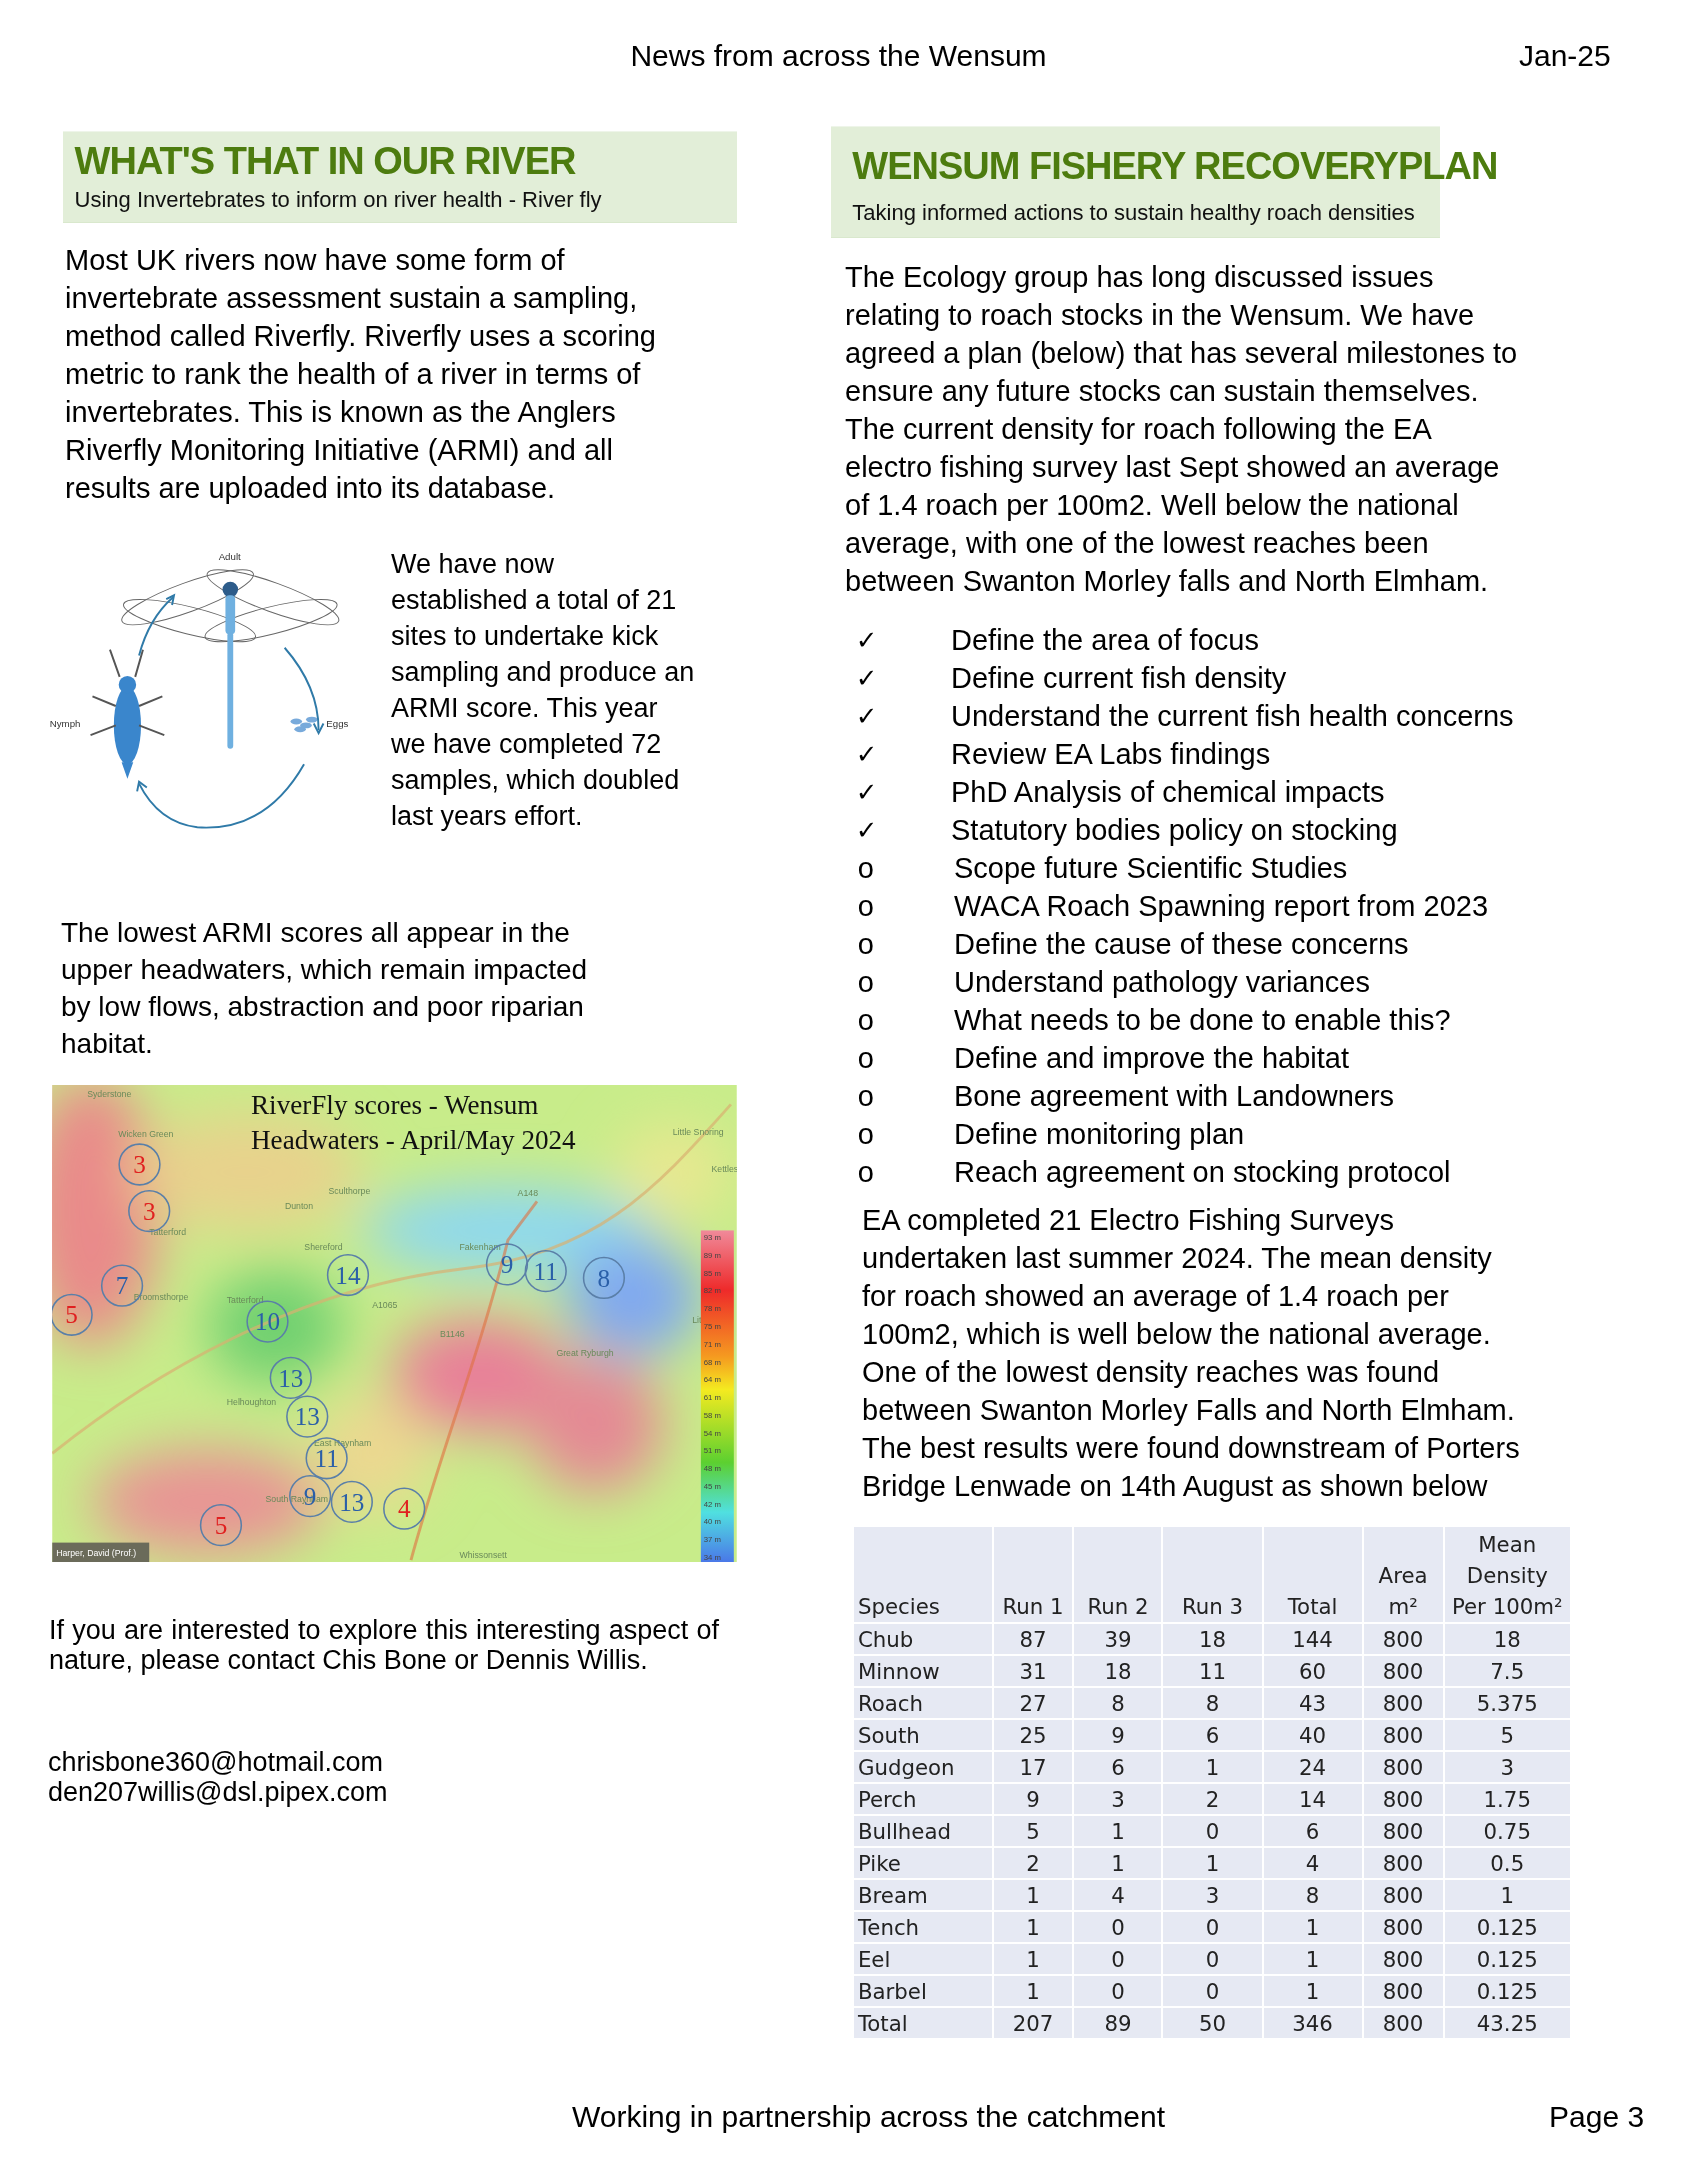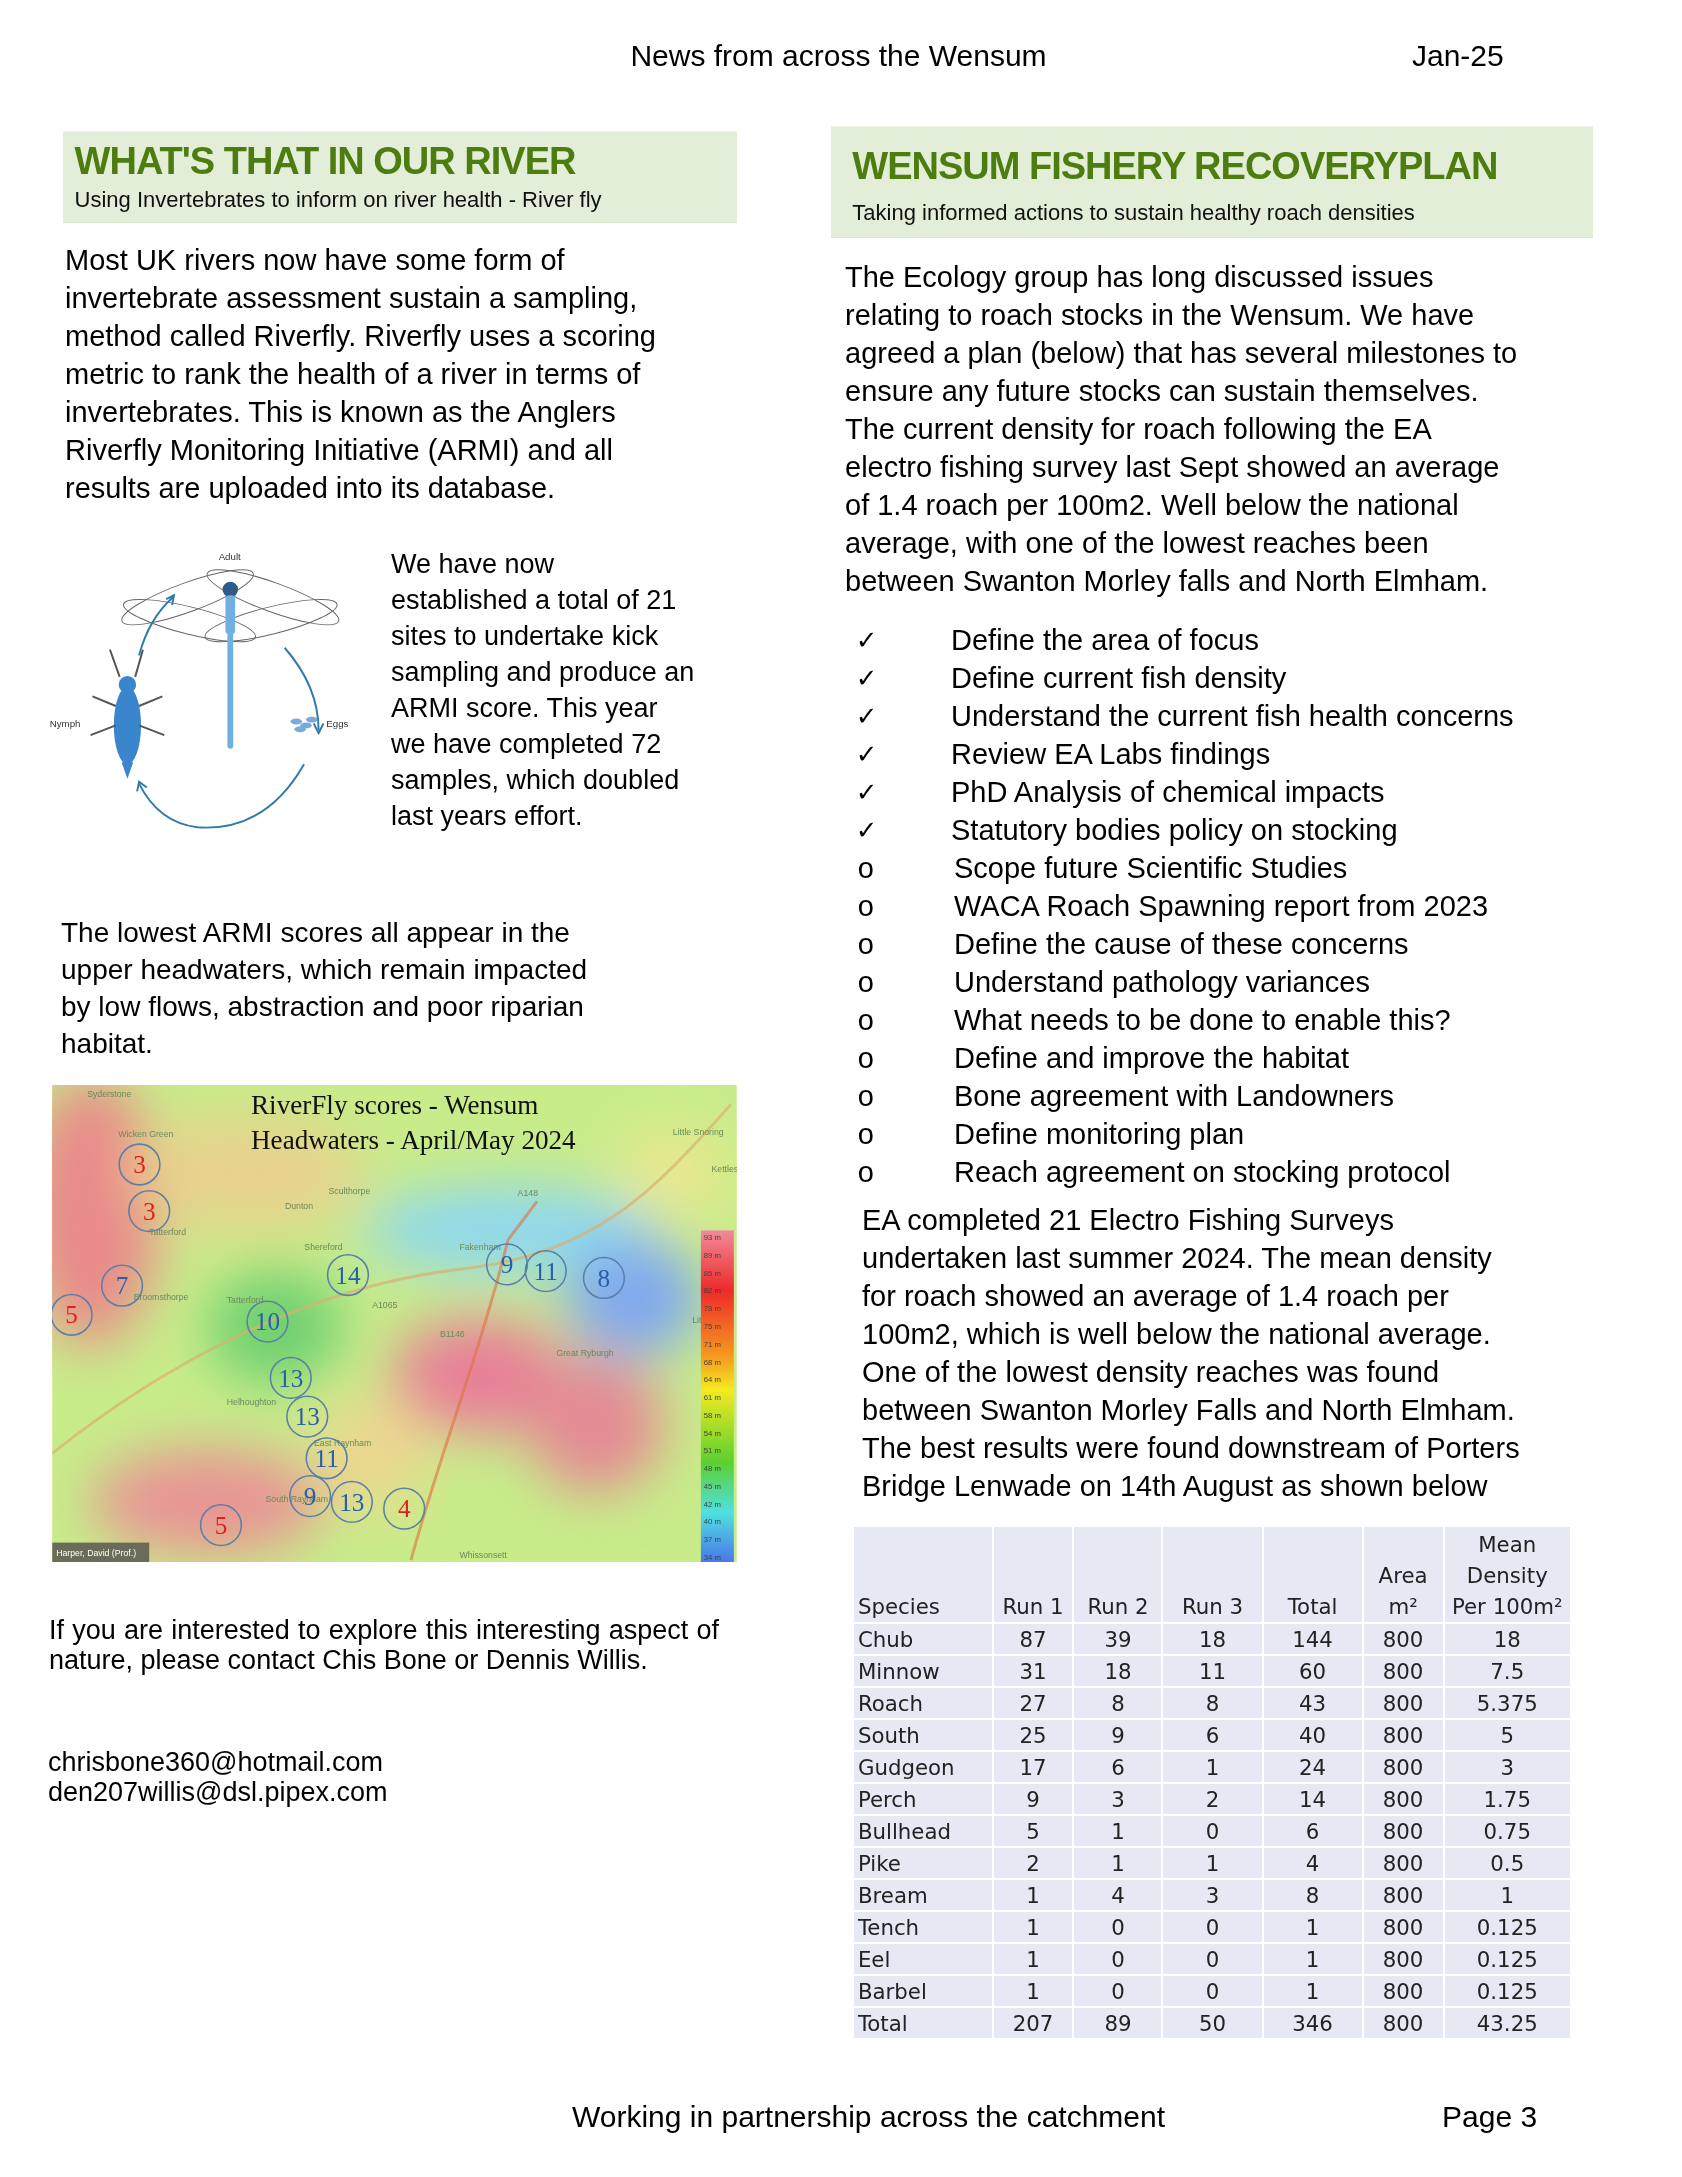--- a/index.html
+++ b/index.html
@@ -2,21 +2,21 @@
 <html><head>
 <meta charset="utf-8">
 <style>
   html, body { margin:0; padding:0; background:#ffffff; }
   body { width:1683px; height:2178px; position:relative; overflow:hidden;
          font-family:"Liberation Sans", sans-serif; color:#000; }
   .abs { position:absolute; }
   .page-header { top:39px; font-size:30px; }
   .page-footer { top:2100px; font-size:30px;margin-left:30px; }
   .center-title { left:0; width:1677px; text-align:center; }
-  .corner { left:1412px; }
+  .corner { left:1519px; }
 
   .sec-box { background:#e2eed8; border-top:1.9px solid #eef5e9; border-bottom:1.9px solid #d9e8cd; }
   .sec-box .h { color:#4d7c0f; font-weight:bold; font-size:38px; letter-spacing:-1px; line-height:43px; white-space:nowrap; }
   .sec-box .s { color:#111; font-size:22px; line-height:27px; white-space:nowrap; }
 
   .body-text { font-size:29px; line-height:38px; }
   .small-text { font-size:27px; line-height:36px; }
   .justify { text-align:justify; font-size:27px; line-height:30px; }
 
   .checklist { left:850px; top:621px; width:737px; }
@@ -225,21 +225,21 @@
   </svg>
 </div>
 
 <div class="abs justify" style="left:49px; top:1615px; width:670px;">If you are interested to explore this interesting aspect of nature, please contact Chis Bone or Dennis Willis.</div>
 
 <div class="abs emails" style="left:48px; top:1747px;">
   <div>chrisbone360@hotmail.com</div>
   <div>den207willis@dsl.pipex.com</div>
 </div>
 
-<div class="abs sec-box" style="left:831px; top:126px; width:762px; height:110px;">
+<div class="abs sec-box" style="left:831px; top:126px; width:609px; height:110px;">
   <div class="h" style="position:absolute; left:21.3px; top:17.5px;">WENSUM FISHERY RECOVERYPLAN</div>
   <div class="s" style="position:absolute; left:21.3px; top:72px;">Taking informed actions to sustain healthy roach densities</div>
 </div>
 
 <div class="abs body-text" style="left:845px; top:258px; width:757px;">
   <div>The Ecology group has long discussed issues</div>
   <div>relating to roach stocks in the Wensum. We have</div>
   <div>agreed a plan (below) that has several milestones to</div>
   <div>ensure any future stocks can sustain themselves.</div>
   <div>The current density for roach following the EA</div>

